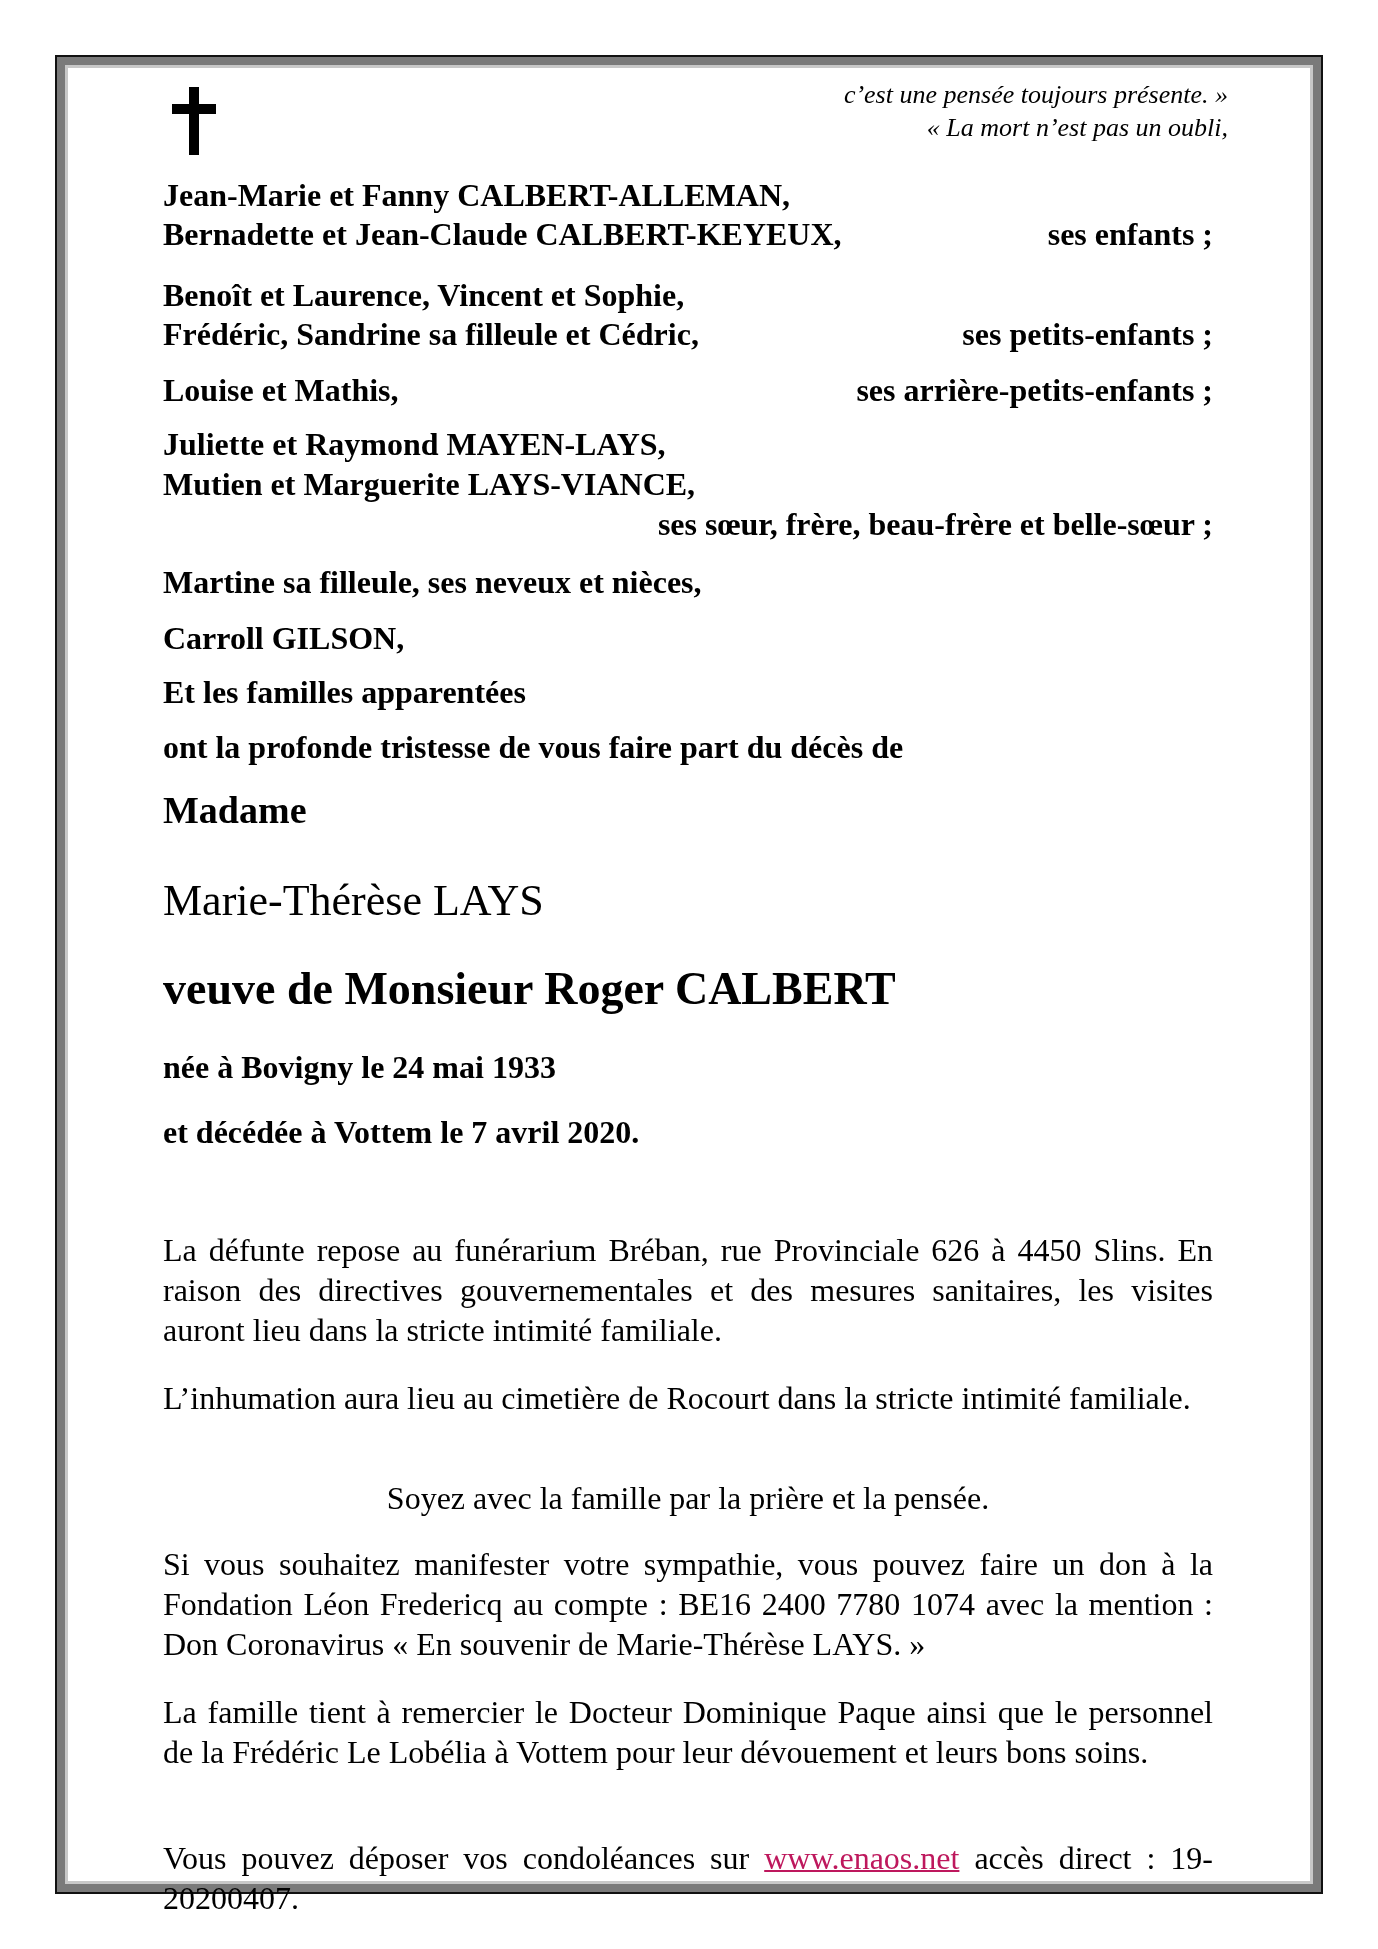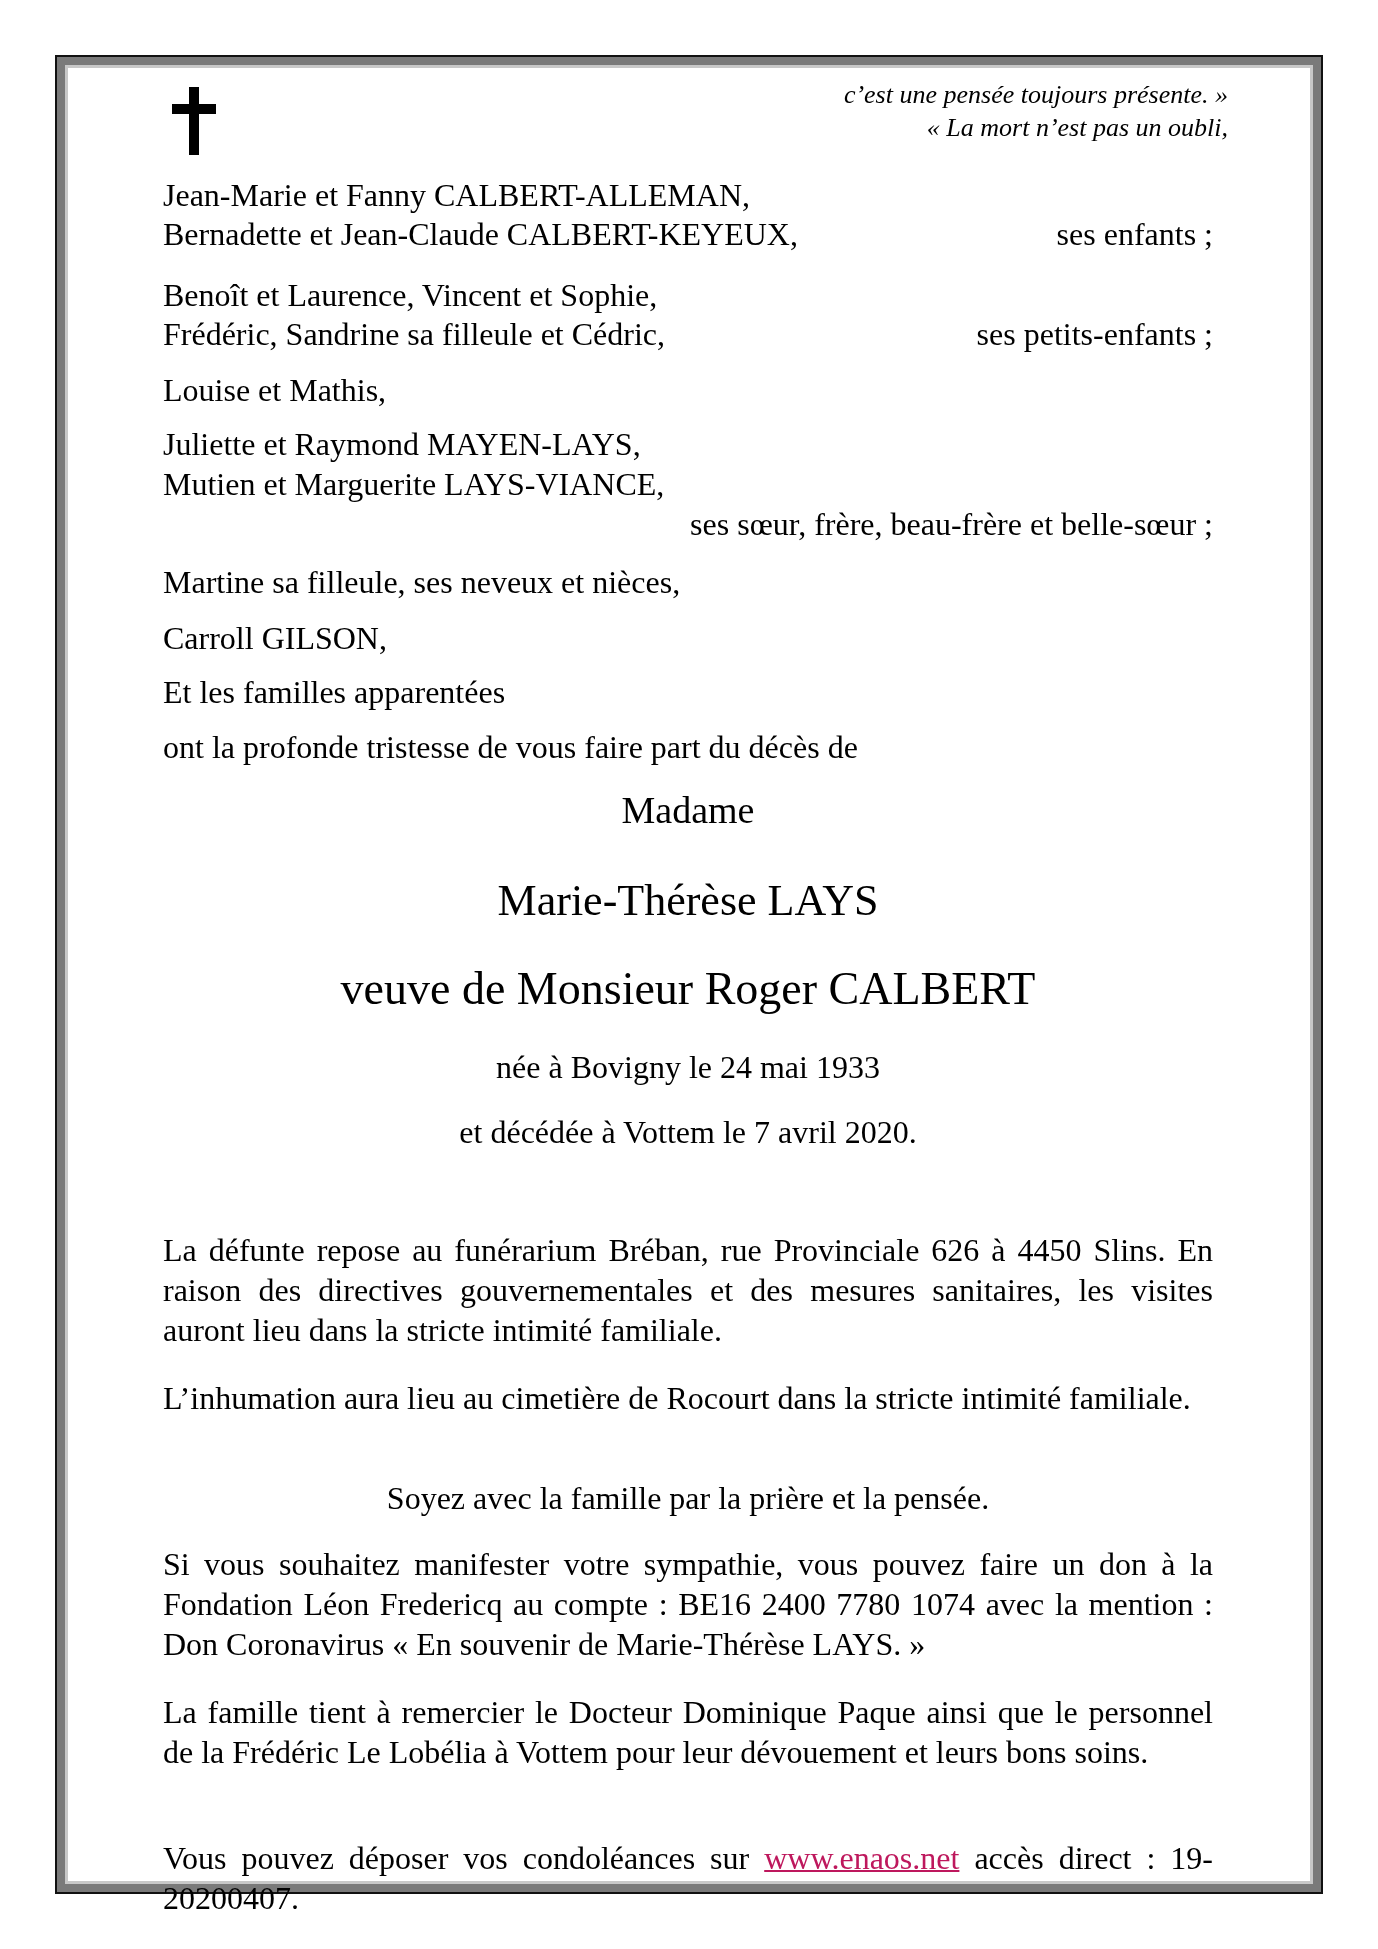--- a/index.html
+++ b/index.html
@@ -10,24 +10,24 @@
   .frame-mid { position:absolute; left:0; top:0; right:0; bottom:0;
                margin:8px; background:#c8c8c8; }
   .frame-inner { position:absolute; left:0; top:0; right:0; bottom:0;
                  margin:3px; background:#ffffff; }
   .cross { position:absolute; left:172px; top:87px; width:44px; height:68px; }
   .cross .v { position:absolute; left:17px; top:0; width:10px; height:68px; background:#000; }
   .cross .h { position:absolute; left:0; top:17px; width:44px; height:10px; background:#000; }
   .quote { position:absolute; right:150px; top:78px; width:700px; text-align:right;
            font-style:italic; font-size:26px; line-height:33px; }
   .line { position:absolute; left:163px; width:1050px; font-size:32px; line-height:40px;
-          white-space:nowrap; }
+          white-space:nowrap;font-weight:bold; }
   .line .rel { position:absolute; right:0; top:0; }
   .right { text-align:right; }
-  .center { text-align:center; }
+  .center { text-align:left; }
   .madame { font-size:38px; line-height:46px; }
   .name { font-size:44px; line-height:74px; font-weight:normal; }
   .veuve { font-size:46px; line-height:54px; }
   .para { position:absolute; left:163px; width:1050px; font-size:32px; line-height:40px;
           text-align:justify; text-align-last:left;margin-top:44px; }
   .para.center { text-align:center; text-align-last:center;font-family:Liberation Serif, serif; }
   .link { color:#be185d; text-decoration:underline; text-decoration-thickness:2px; }
 </style>
 </head>
 <body>
@@ -55,20 +55,21 @@
 </div>
 
 <div class="line" style="top:275px">Benoît et Laurence, Vincent et Sophie,</div>
 <div class="line" style="top:314px">
   <span>Frédéric, Sandrine sa filleule et Cédric,</span>
   <span class="rel">ses petits-enfants ;</span>
 </div>
 
 <div class="line" style="top:370px">
   <span>Louise et Mathis,</span>
+  <span class="rel">ses arrière-petits-enfants ;</span>
 </div>
 
 <div class="line" style="top:424px">Juliette et Raymond MAYEN-LAYS,</div>
 <div class="line" style="top:464px">Mutien et Marguerite LAYS-VIANCE,</div>
 <div class="line right" style="top:504px">ses sœur, frère, beau-frère et belle-sœur ;</div>
 
 <div class="line" style="top:562px">Martine sa filleule, ses neveux et nièces,</div>
 <div class="line" style="top:618px">Carroll GILSON,</div>
 <div class="line" style="top:672px">Et les familles apparentées</div>
 <div class="line" style="top:727px">ont la profonde tristesse de vous faire part du décès de</div>

